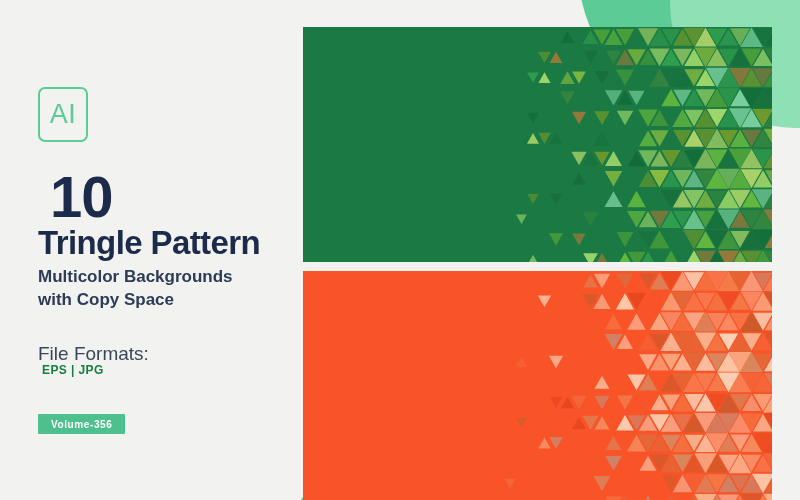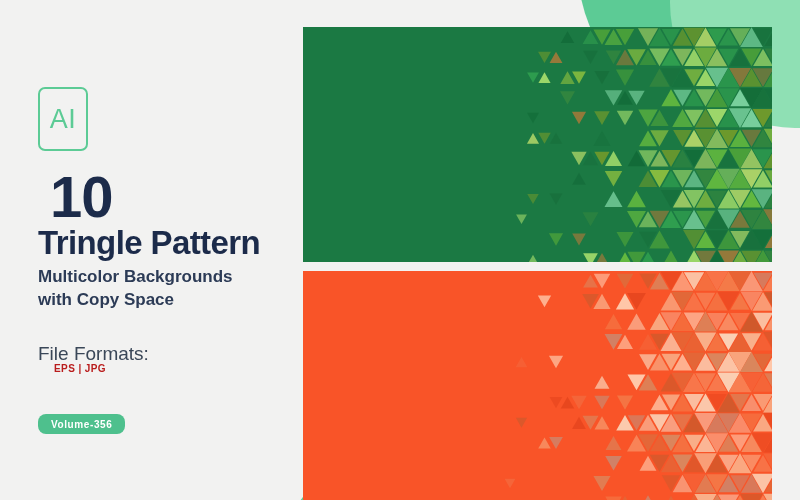--- a/index.html
+++ b/index.html
@@ -49,21 +49,21 @@
     top: 0;
     width: 260px;
     height: 500px;
   }
 
   #ai-badge {
     position: absolute;
     left: 0;
     top: 87px;
     width: 50px;
-    height: 64px;
+    height: 55px;
     border: 2px solid #5ccb95;
     border-radius: 7px;
     box-sizing: border-box;
     display: flex;
     align-items: center;
     justify-content: center;
   }
   #ai-badge span {
     color: #5ccb95;
     font-size: 27px;
@@ -109,36 +109,36 @@
   #formats-label {
     position: absolute;
     left: 0;
     top: 344px;
     font-size: 19px;
     color: #3a4758;
     line-height: 1;
   }
   #formats-value {
     position: absolute;
-    left: 16px;
+    left: 4px;
     top: 364px;
-    font-size: 10px;
+    font-size: 12px;
     font-weight: bold;
-    color: #b91c1c;
+    color: #15803d;
     line-height: 1;
     letter-spacing: 0.4px;
   }
 
   #volume-badge {
     position: absolute;
     left: 0;
     top: 414px;
     height: 20px;
     padding: 0 13px;
-    border-radius: 8px;
+    border-radius: 1px;
     background: #4ec08d;
     color: #ffffff;
     font-size: 10px;
     font-weight: bold;
     letter-spacing: 0.6px;
     display: flex;
     align-items: center;
   }
 
   

